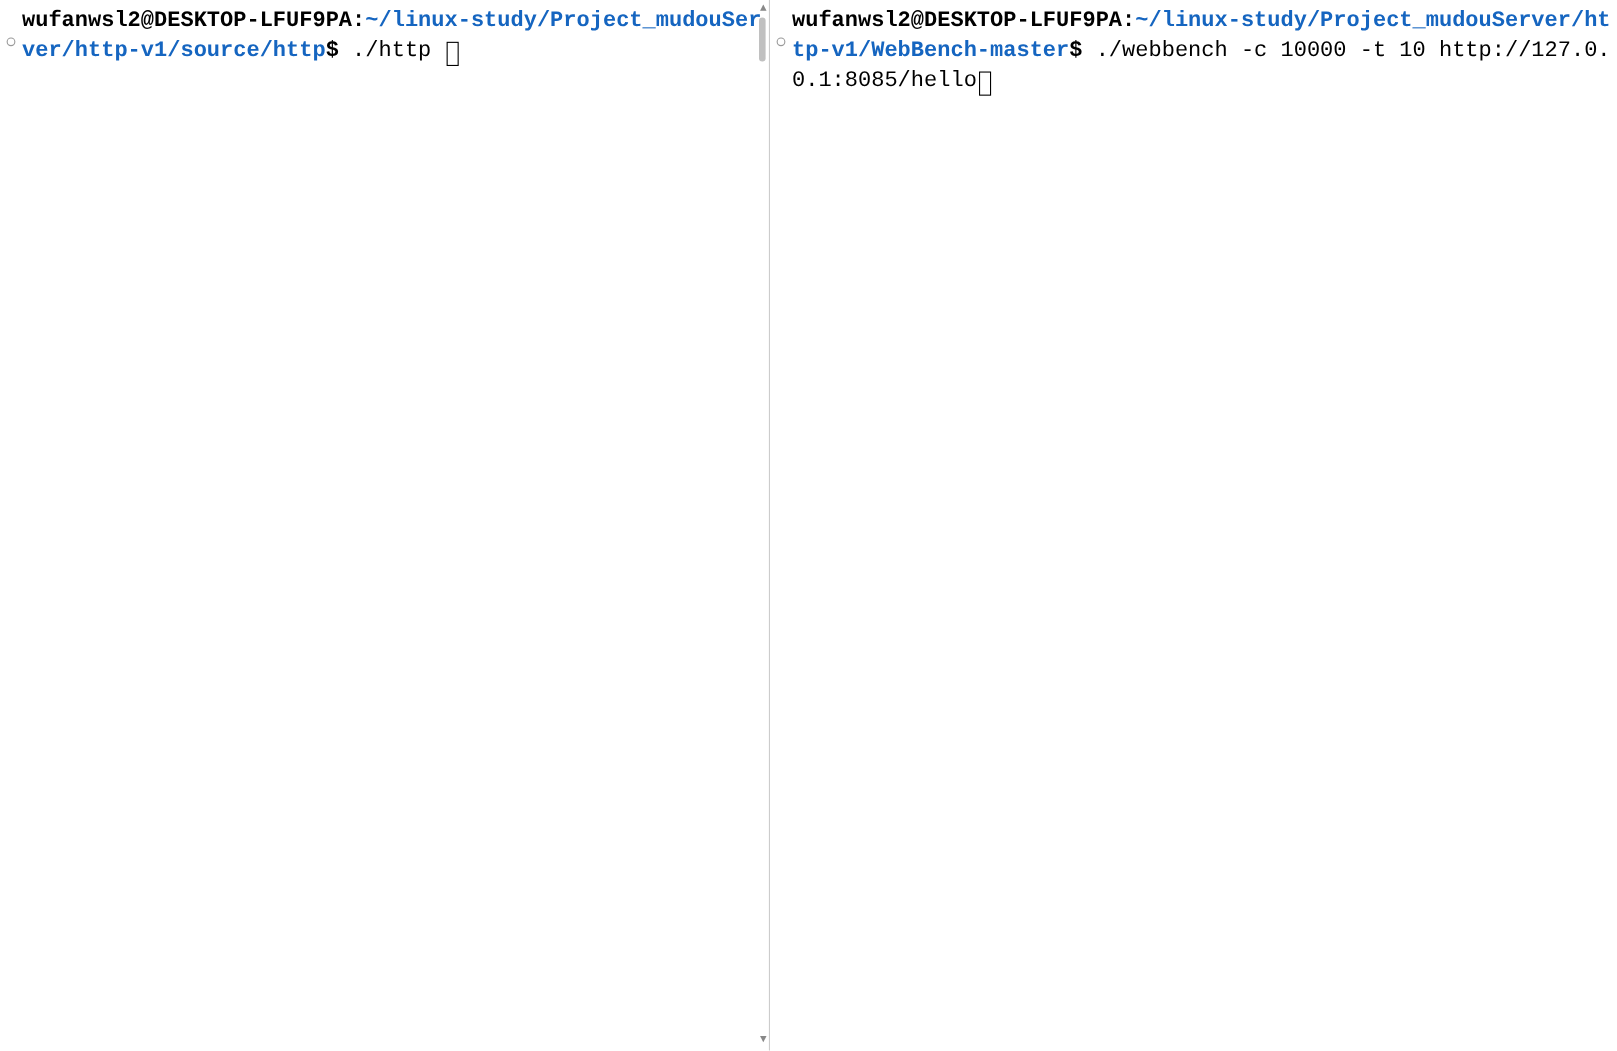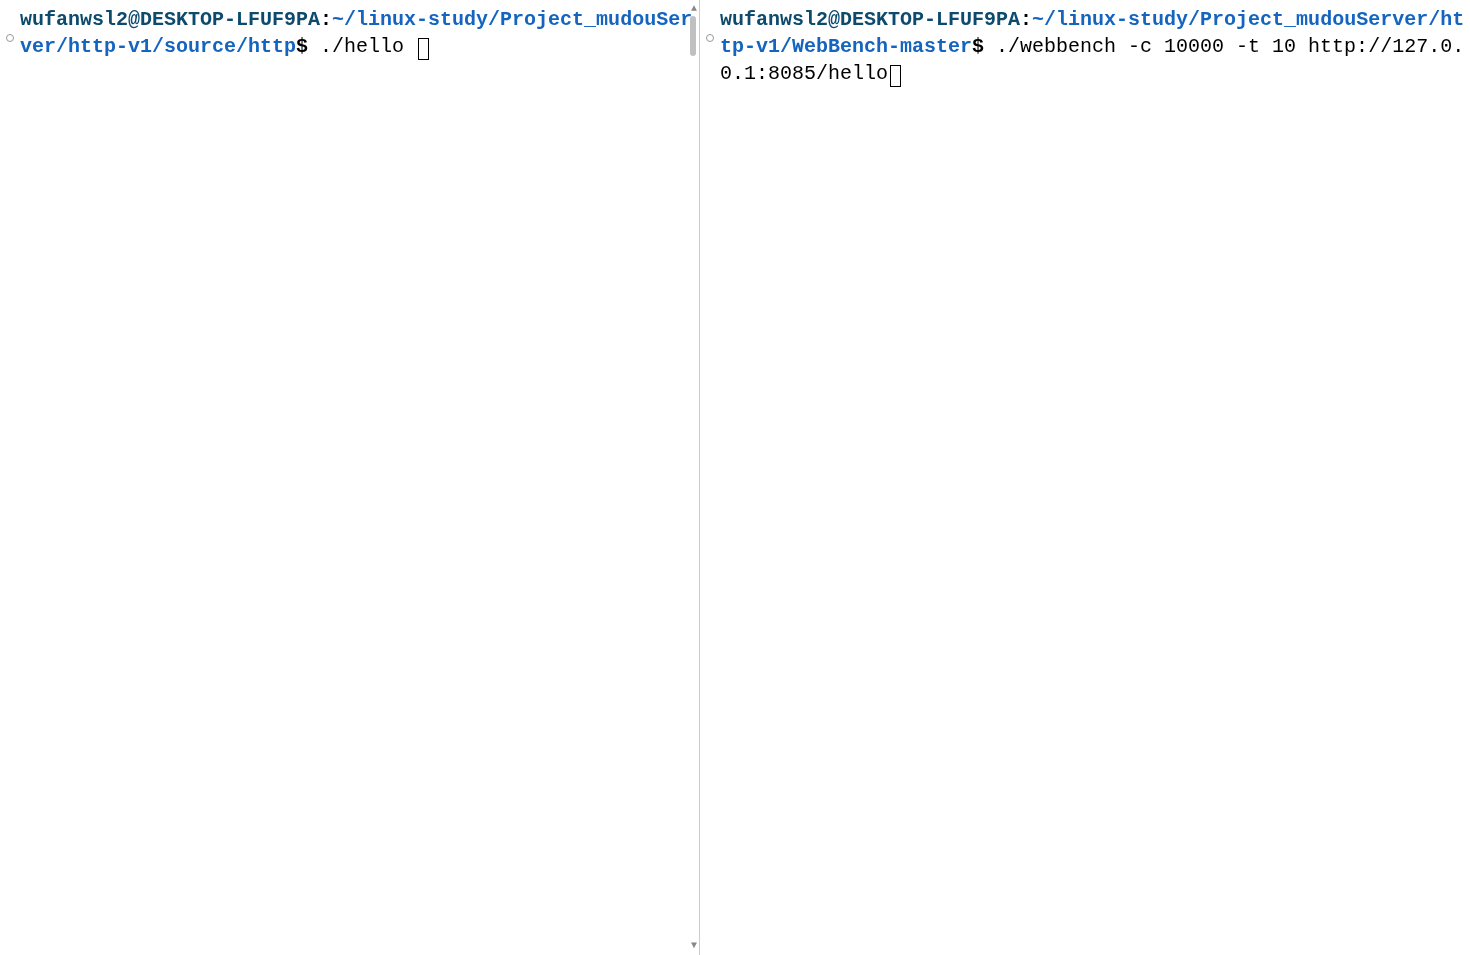--- a/index.html
+++ b/index.html
@@ -46,21 +46,21 @@
       background: transparent;
     }
     .terminal-content {
       padding: 6px 4px 6px 20px;
       line-height: 1.35;
       word-break: break-all;
       white-space: pre-wrap;
       font-weight: 500;
     }
     .prompt-user-host {
-      color: #0c4a6e;
+      color: #000000;
       font-weight: bold;
     }
     .prompt-colon {
       color: #000000;
       font-weight: bold;
     }
     .prompt-path {
       color: #1565c0;
       font-weight: bold;
     }
@@ -107,21 +107,21 @@
       border-radius: 3px;
     }
   </style>
 </head>
 <body>
 
 <div class="pane pane-left">
   <div class="gutter">
     <div class="modified-marker" style="top:34px"></div>
   </div>
-  <div class="terminal-content"><span class="prompt-user-host">wufanwsl2@DESKTOP-LFUF9PA</span><span class="prompt-colon">:</span><span class="prompt-path">~/linux-study/Project_mudouServer/http-v1/source/http</span><span class="prompt-dollar">$</span><span class="command-text"> ./hello </span><span class="cursor-block"></span></div>
+  <div class="terminal-content"><span class="prompt-user-host">wufanwsl2@DESKTOP-LFUF9PA</span><span class="prompt-colon">:</span><span class="prompt-path">~/linux-study/Project_mudouServer/http-v1/source/http</span><span class="prompt-dollar">$</span><span class="command-text"> ./http </span><span class="cursor-block"></span></div>
   <div class="scrollbar-track">
     <span class="scroll-arrow up">▲</span>
     <div class="scrollbar-thumb"></div>
     <span class="scroll-arrow down">▼</span>
   </div>
 </div>
 
 <div class="pane pane-right">
   <div class="gutter">
     <div class="modified-marker" style="top:34px"></div>

